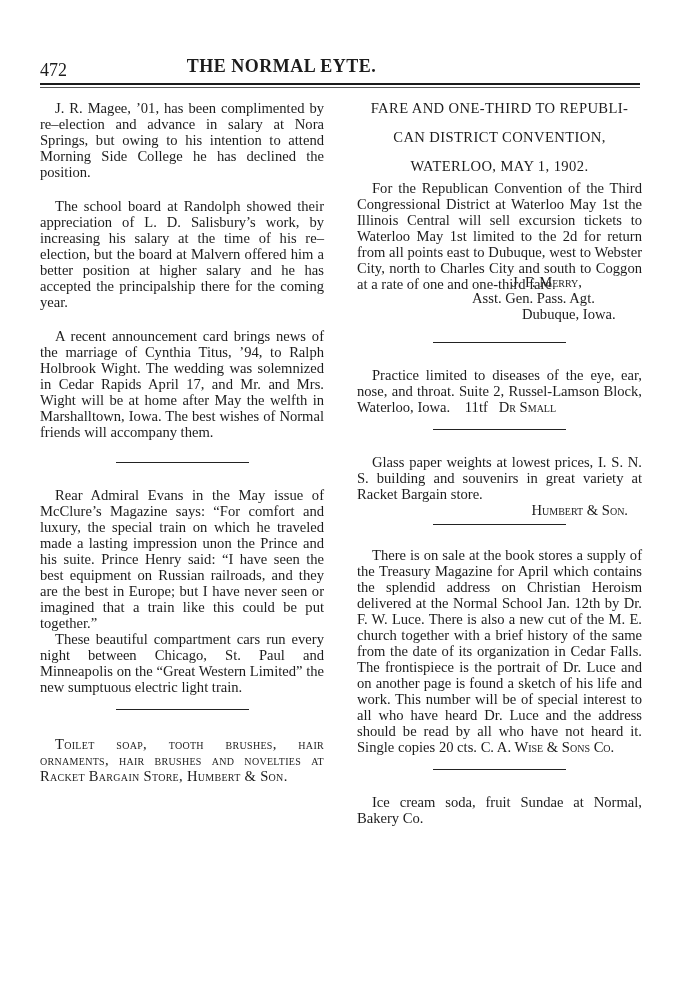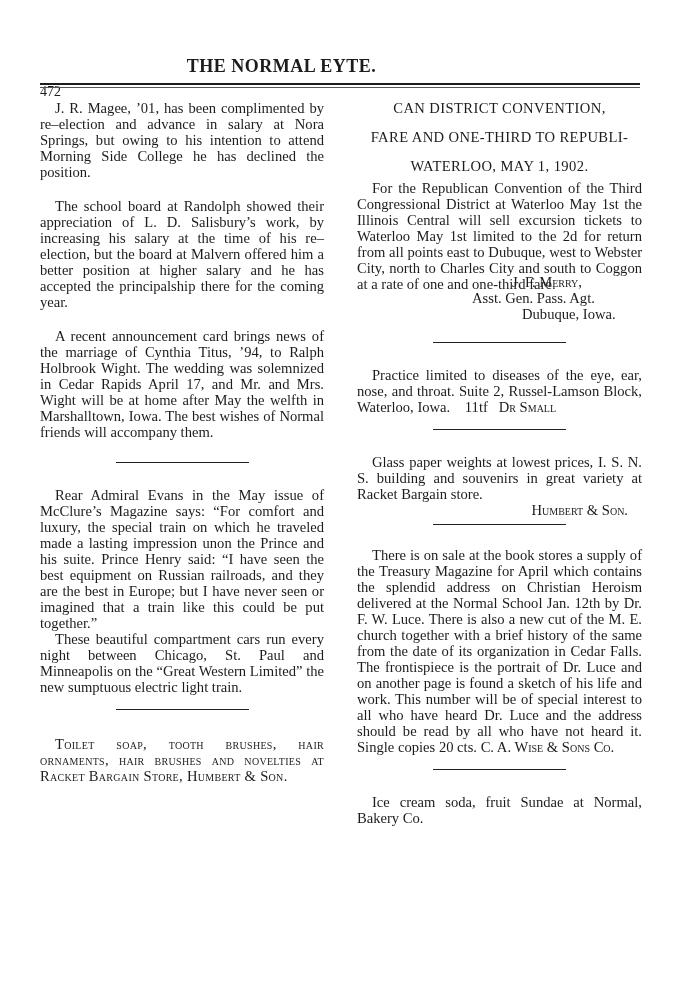--- a/index.html
+++ b/index.html
@@ -3,21 +3,21 @@
 <meta charset="utf-8">
 <style>
   html, body { margin: 0; padding: 0; background: #ffffff; }
   body {
     width: 677px; height: 987px; position: relative; overflow: hidden;
     font-family: "DejaVu Serif", "Liberation Serif", serif;
     color: #1c1c1c;
   }
   .page-num {
     position: absolute; left: 40px; top: 60px;
-    font-family: "Liberation Serif", serif; font-size: 14px; margin-top: 24px;
+    font-family: "Liberation Serif", serif; font-size: 18px;
   }
   .running-head {
     position: absolute; left: 0; width: 563px; top: 56px; text-align: center;
     font-family: "Liberation Serif", serif; font-weight: bold; font-size: 18px;
     letter-spacing: 0.5px;
   }
   .head-rule {
     position: absolute; left: 40px; width: 600px; top: 83px;
     border-top: 2px solid #1c1c1c; height: 2px; border-bottom: 1px solid #555;
   }
@@ -58,22 +58,22 @@
   <div class="gap"></div>
   <p>A recent announcement card brings news of the marriage of Cynthia Titus, ’94, to Ralph Holbrook Wight. The wedding was solemnized in Cedar Rapids April 17, and Mr. and Mrs. Wight will be at home after May the welfth in Marshalltown, Iowa. The best wishes of Normal friends will accompany them.</p>
   <div class="rule" style="margin-top:22px;margin-bottom:24px;"></div>
   <p>Rear Admiral Evans in the May issue of McClure’s Magazine says: “For comfort and luxury, the special train on which he traveled made a lasting impression unon the Prince and his suite. Prince Henry said: “I have seen the best equipment on Russian railroads, and they are the best in Europe; but I have never seen or imagined that a train like this could be put together.”</p>
   <p>These beautiful compartment cars run every night between Chicago, St. Paul and Minneapolis on the “Great Western Limited” the new sumptuous electric light train.</p>
   <div class="rule" style="margin-top:14px;margin-bottom:26px;"></div>
   <p class="caps-ad">Toilet soap, tooth brushes, hair ornaments, hair brushes and novelties at Racket Bargain Store, Humbert &amp; Son.</p>
 </div>
 
 <div class="col col-right">
+  <div class="heading-r">FARE AND ONE-THIRD TO REPUBLI-</div>
   <div class="heading-r">CAN DISTRICT CONVENTION,</div>
-  <div class="heading-r">FARE AND ONE-THIRD TO REPUBLI-</div>
   <div class="heading-r" style="margin-bottom:6px;">WATERLOO, MAY 1, 1902.</div>
   <p>For the Republican Convention of the Third Congressional District at Waterloo May 1st the Illinois Central will sell excursion tickets to Waterloo May 1st limited to the 2d for return from all points east to Dubuque, west to Webster City, north to Charles City and south to Coggon at a rate of one and one-third fare.</p>
   <p class="sig1 sc" style="margin-top:-18px;">J. F. Merry,</p>
   <p class="sig2">Asst. Gen. Pass. Agt.</p>
   <p class="sig3">Dubuque, Iowa.</p>
   <div class="rule" style="margin-top:20px;margin-bottom:24px;"></div>
   <p><span>Practice limited to diseases of the eye, ear, nose, and throat. Suite 2, Russel-Lamson Block, Waterloo, Iowa.</span>&nbsp;&nbsp;&nbsp; <span>11tf</span>&nbsp;&nbsp; <span class="sc">Dr Small</span></p>
   <div class="rule" style="margin-top:14px;margin-bottom:24px;"></div>
   <p>Glass paper weights at lowest prices, I. S. N. S. building and souvenirs in great variety at Racket Bargain store.</p>
   <p class="right-al sc">Humbert &amp; Son.</p>

